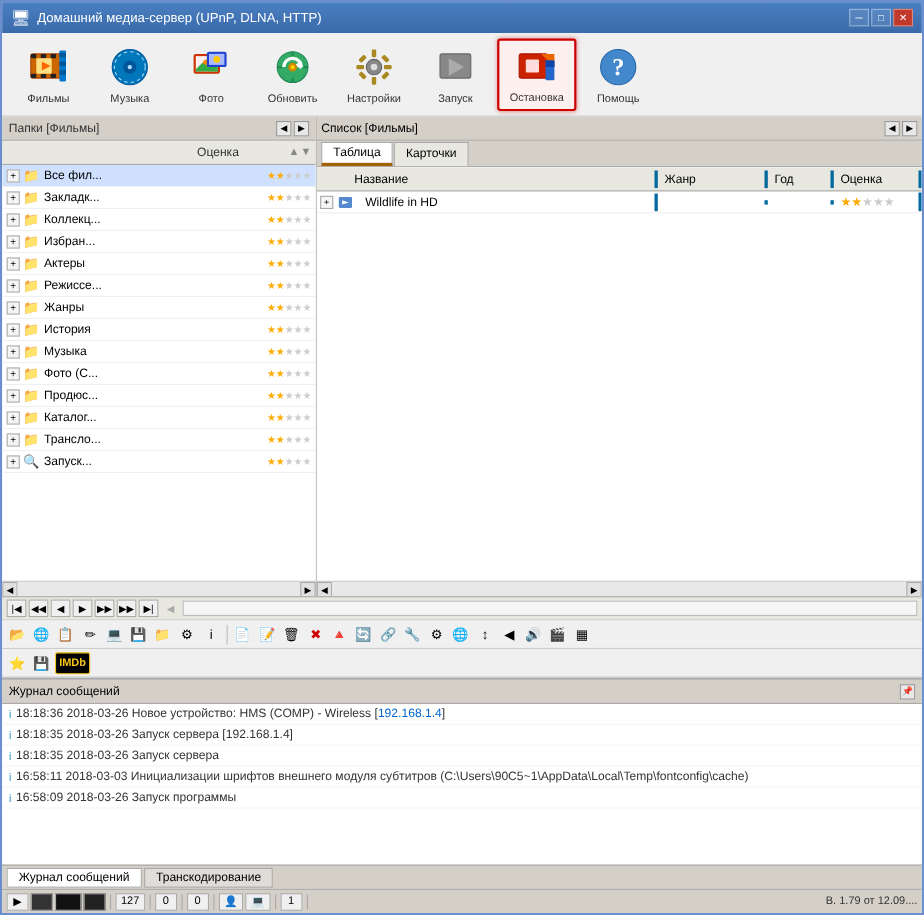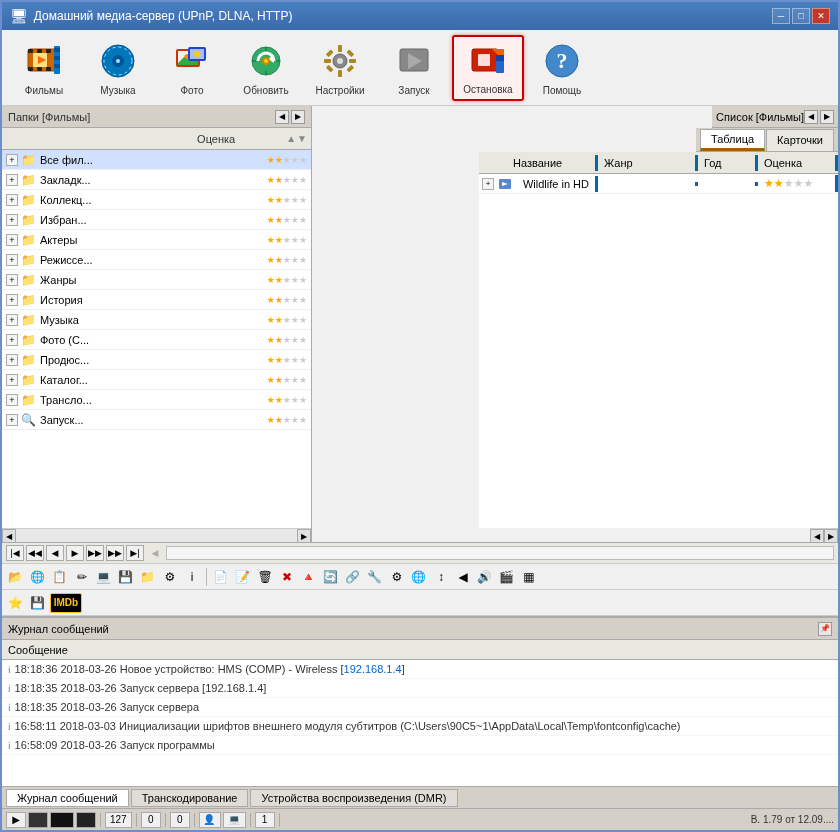--- a/index.html
+++ b/index.html
@@ -107,21 +107,21 @@
       flex-direction: column;
     }
     
     .panel-row {
       display: flex;
       flex: 1;
       overflow: hidden;
     }
     
     .left-panel {
-      width: 310px;
+      width: 286px;
       border-right: 1px solid #aaa;
       display: flex;
       flex-direction: column;
       flex-shrink: 0;
       justify-content: center;
     }
     .panel-header {
       background: #d4d0c8;
       border-bottom: 1px solid #aaa;
       padding: 2px 6px;
@@ -208,21 +208,20 @@
     }
     .tree-stars {
       font-size: 9px;
       color: #ffb400;
     }
     
     .right-panel {
       flex: 1;
       display: flex;
       flex-direction: column;
-      align-items: flex-end;
     }
     .right-header {
       background: #d4d0c8;
       border-bottom: 1px solid #aaa;
       display: flex;
       align-items: center;
       justify-content: space-between;
       height: 22px;
       padding: 0 4px;
     }
@@ -799,23 +798,20 @@
       <div class="action-btn" title="Save">💾</div>
       <div class="action-btn" title="IMDb" style="font-size:10px; font-weight:bold; color:#f5c518; background:#000; width:32px; border:1px solid #f5c518; border-radius:2px;">IMDb</div>
     </div>
   </div>
 
   <div class="log-area">
     <div class="log-header">
       <span>Журнал сообщений</span>
       <div class="nav-btn">📌</div>
     </div>
-    <div class="log-col-header">
-      <span>Сообщение</span>
-    </div>
     <div class="log-messages">
       <div class="log-entry">
         <span class="log-icon">ℹ</span>
         <span class="log-text">18:18:36 2018-03-26 Новое устройство: HMS (COMP) - Wireless [<a class="log-link" href="#">192.168.1.4</a>]</span>
       </div>
       <div class="log-entry">
         <span class="log-icon">ℹ</span>
         <span class="log-text">18:18:35 2018-03-26 Запуск сервера [192.168.1.4]</span>
       </div>
       <div class="log-entry">
@@ -832,23 +828,20 @@
       </div>
     </div>
   </div>
 
   <div class="bottom-tabs">
     <div class="bottom-tab active">
       <span>Журнал сообщений</span>
     </div>
     <div class="bottom-tab">
       <span>Транскодирование</span>
-    </div>
-    <div class="bottom-tab">
-      <span>Устройства воспроизведения (DMR)</span>
     </div>
   </div>
 
   <div class="status-bar">
     <div class="status-item">▶</div>
     <div class="status-item" style="background:#333; color:#333;">●</div>
     <div class="status-item" style="background:#111; color:#111; width:24px;">  </div>
     <div class="status-item" style="background:#222; color:#222; width:16px;">  </div>
     <div class="status-sep"></div>
     <div class="status-item">127</div>

